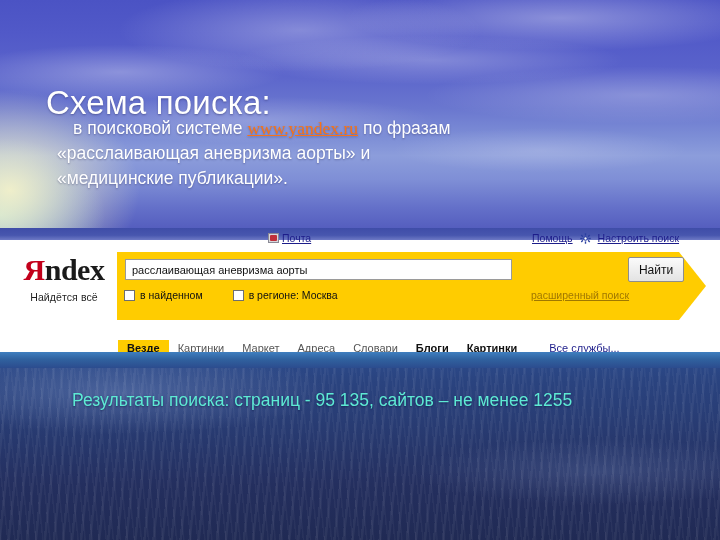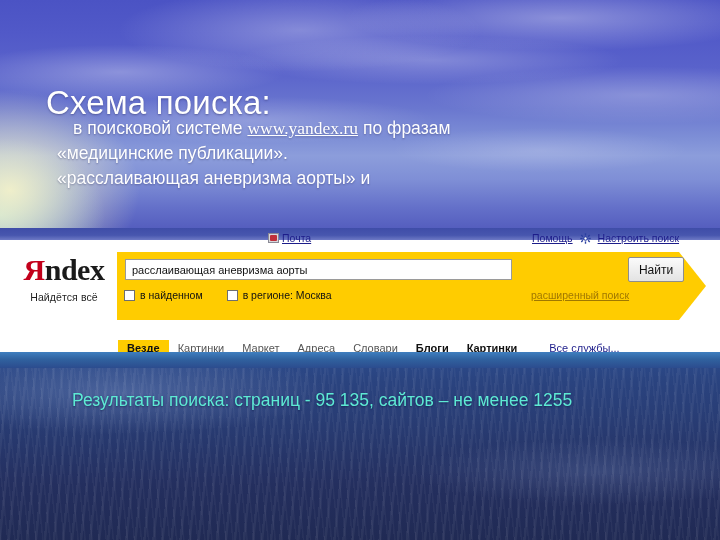--- a/index.html
+++ b/index.html
@@ -53,21 +53,21 @@
     white-space:nowrap;
     margin-top:28px;
   }
   .body-block {
     position:absolute; left:57px; top:116px; width:600px;
     color:#ffffff; font-size:17.5px; line-height:25px;
     text-shadow:0 1px 2px rgba(40,40,90,.40);
   }
   .body-block .l1 { text-indent:16px; }
   .ylink {
-    color:#ffffff; font-family:"Liberation Serif", serif;
+    color:#f97316; font-family:"Liberation Serif", serif;
     text-decoration:underline; font-size:17.5px;
   }
 
   
   .shot {
     position:absolute; left:0; top:228px; width:720px; height:124px;
     overflow:hidden; background:#ffffff;
   }
   .shot-top {
     position:absolute; left:0; top:0; width:720px; height:12px;
@@ -122,21 +122,21 @@
     font-size:11px; color:#111; padding:3px 5px 0 6px; line-height:15px;
     font-family:Liberation Sans, sans-serif; overflow:hidden; white-space:nowrap;
   }
   .sbtn {
     position:absolute; left:628px; top:29px; width:56px; height:25px;
     background:linear-gradient(180deg,#fbfbfb,#e3e3e3);
     border:1px solid #8d8d8d; border-radius:2px;
     font-size:12px; color:#111; display:flex; align-items:center; justify-content:center;
     cursor:pointer;
   }
-  .opts { position:absolute; left:124px; top:61px; display:flex; align-items:center; gap:24px; }
+  .opts { position:absolute; left:124px; top:61px; display:flex; align-items:center; gap:30px; }
   .opt { display:flex; align-items:center; gap:5px; font-size:10.5px; color:#111; cursor:pointer; }
   .cbx { width:11px; height:11px; background:#fff; border:1px solid #6f6f6f; display:inline-block; }
   .advlink {
     position:absolute; left:531px; top:61px; font-size:10.5px;
     color:#a07800; text-decoration:underline; cursor:pointer;
   }
 
   
   .nav {
     position:absolute; left:118px; top:99px; display:flex; align-items:center; gap:0px;
@@ -162,22 +162,22 @@
 <div id="slide">
 
   <div class="bg-sky"></div>
   <div class="bg-sea"></div>
   <div class="bg-sea-top"></div>
 
   <div class="title">Схема поиска:</div>
 
   <div class="body-block">
     <div class="l1"><span>в поисковой системе </span><a class="ylink" href="#">www.yandex.ru</a><span> по фразам</span></div>
+    <div>«расслаивающая аневризма аорты» и</div>
     <div>«медицинские публикации».</div>
-    <div>«расслаивающая аневризма аорты» и</div>
   </div>
 
   <div class="shot">
     <div class="shot-top"></div>
 
     <div class="shot-bar">
       <div class="mail-wrap">
         <span class="mail-ico"></span>
         <span class="topl">Почта</span>
       </div>

